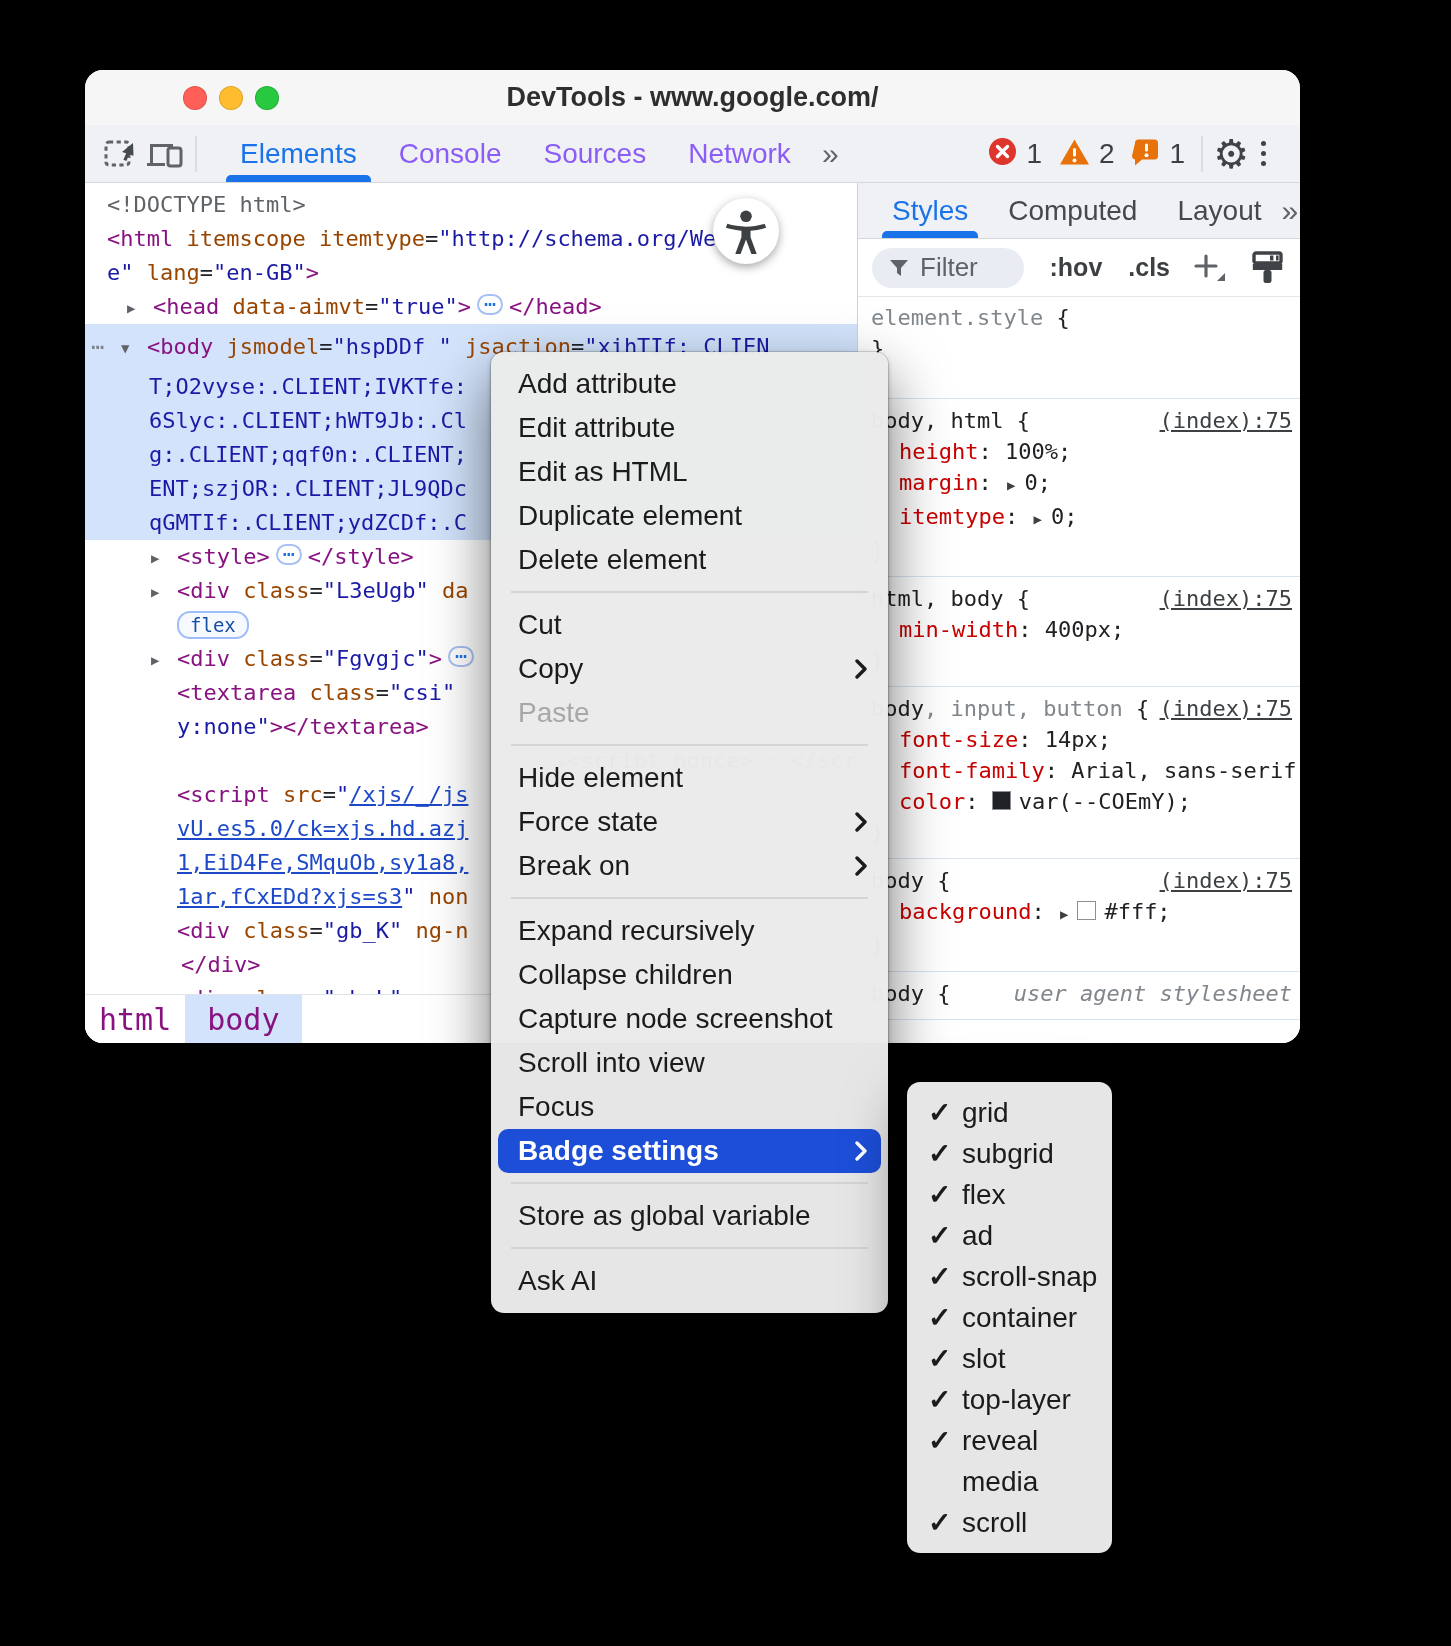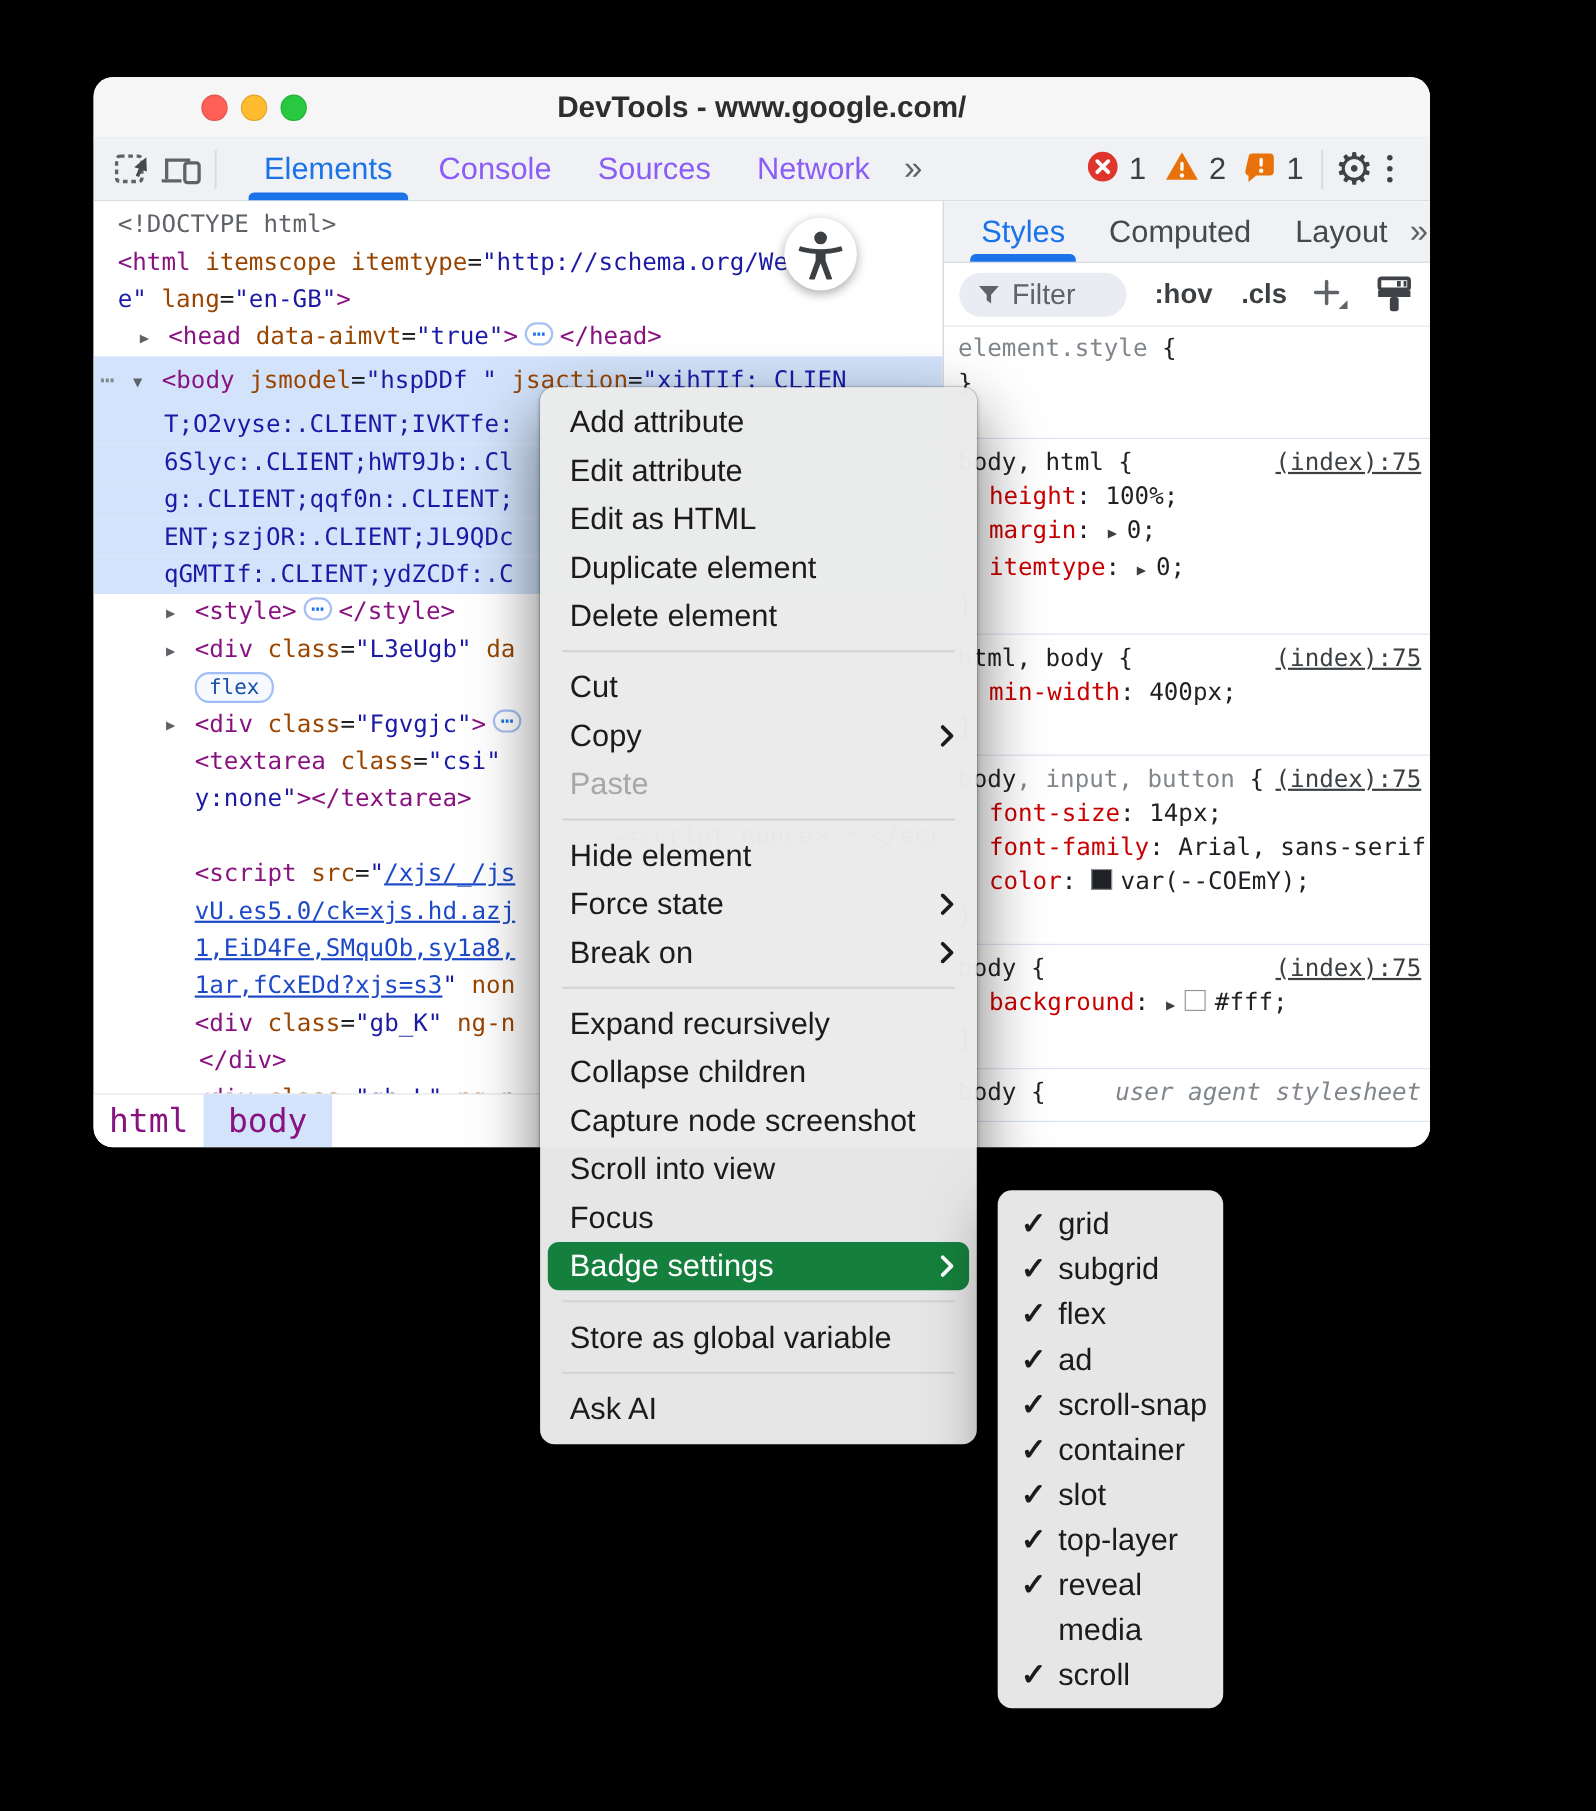--- a/index.html
+++ b/index.html
@@ -88,21 +88,21 @@
   .exp{font-size:14px;color:#3c4043;margin:0 9px 0 2px;}
   .swatch{display:inline-block;width:17px;height:17px;border:1px solid #8a8f98;margin-right:8px;vertical-align:-1px;}
   .close-brace{line-height:31px;}
 
   
   .menu{position:absolute;background:rgba(235,235,235,.98);border-radius:13px;padding:10px 0;
         box-shadow:0 2px 5px rgba(0,0,0,.3),0 25px 60px rgba(0,0,0,.55),0 0 0 1px rgba(0,0,0,.12);
         font-size:28px;color:#1b1b1d;z-index:10;}
   .mi{position:relative;height:44px;line-height:44px;padding:0 20px;margin:0 7px;border-radius:10px;white-space:nowrap;}
   .mi.disabled{color:#a7a7a7;}
-  .mi.hl{background:#15803d;color:#fff;}
+  .mi.hl{background:#1d4ed8;color:#fff;font-weight:bold;}
   .msep{height:2px;background:#d4d4d4;margin:9px 20px 10px 20px;}
   .chev{position:absolute;right:14px;top:50%;transform:translateY(-50%);display:flex;}
   .submenu .mi{height:41px;line-height:41px;padding:0 14px 0 48px;}
   .check{position:absolute;left:14px;font-weight:bold;}
 
   
   .a11y{position:absolute;left:713px;top:198px;width:66px;height:66px;border-radius:50%;background:#fff;
         box-shadow:0 3px 10px rgba(0,0,0,.35);display:flex;align-items:center;justify-content:center;z-index:5;}
 </style>
 </head>

